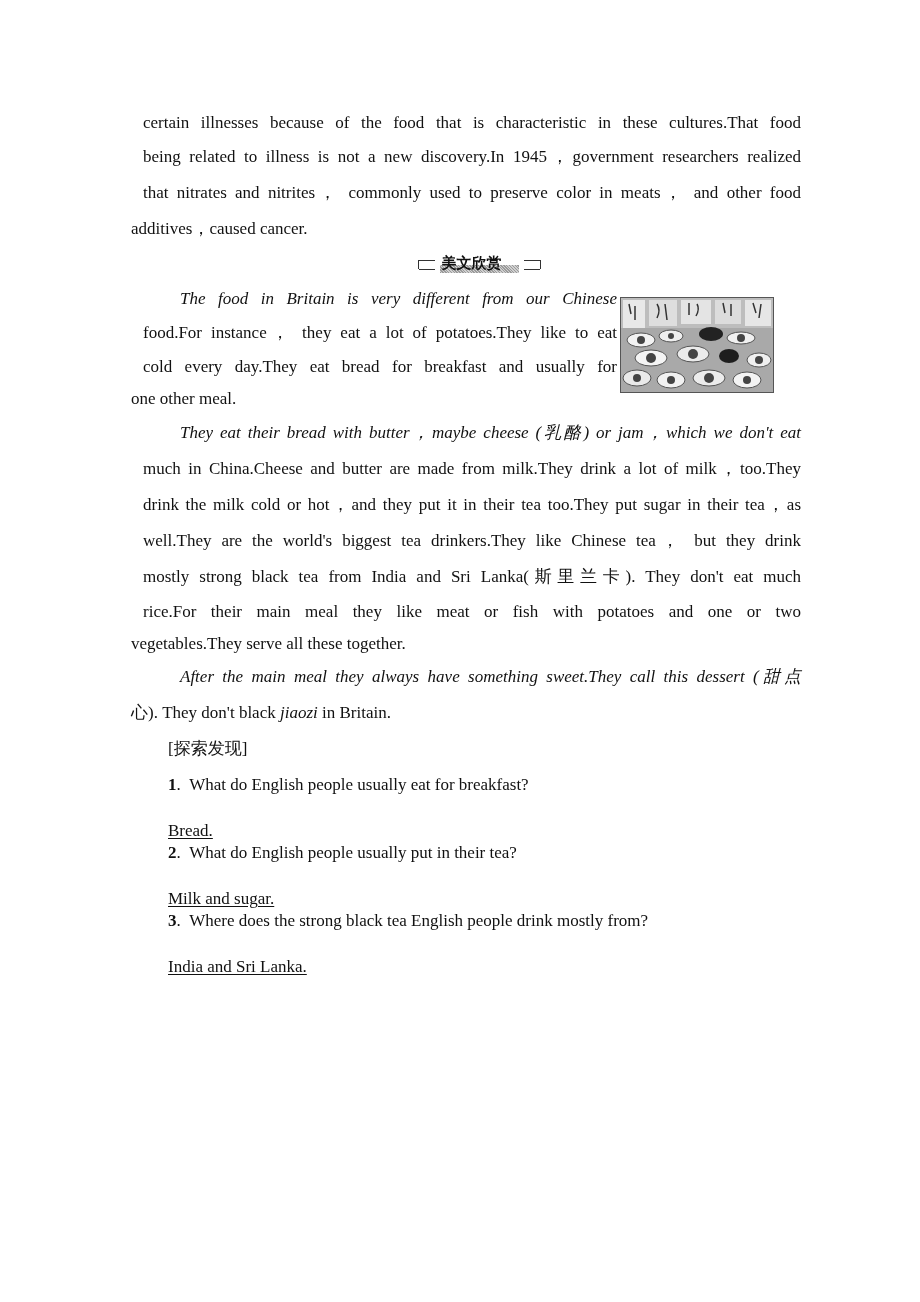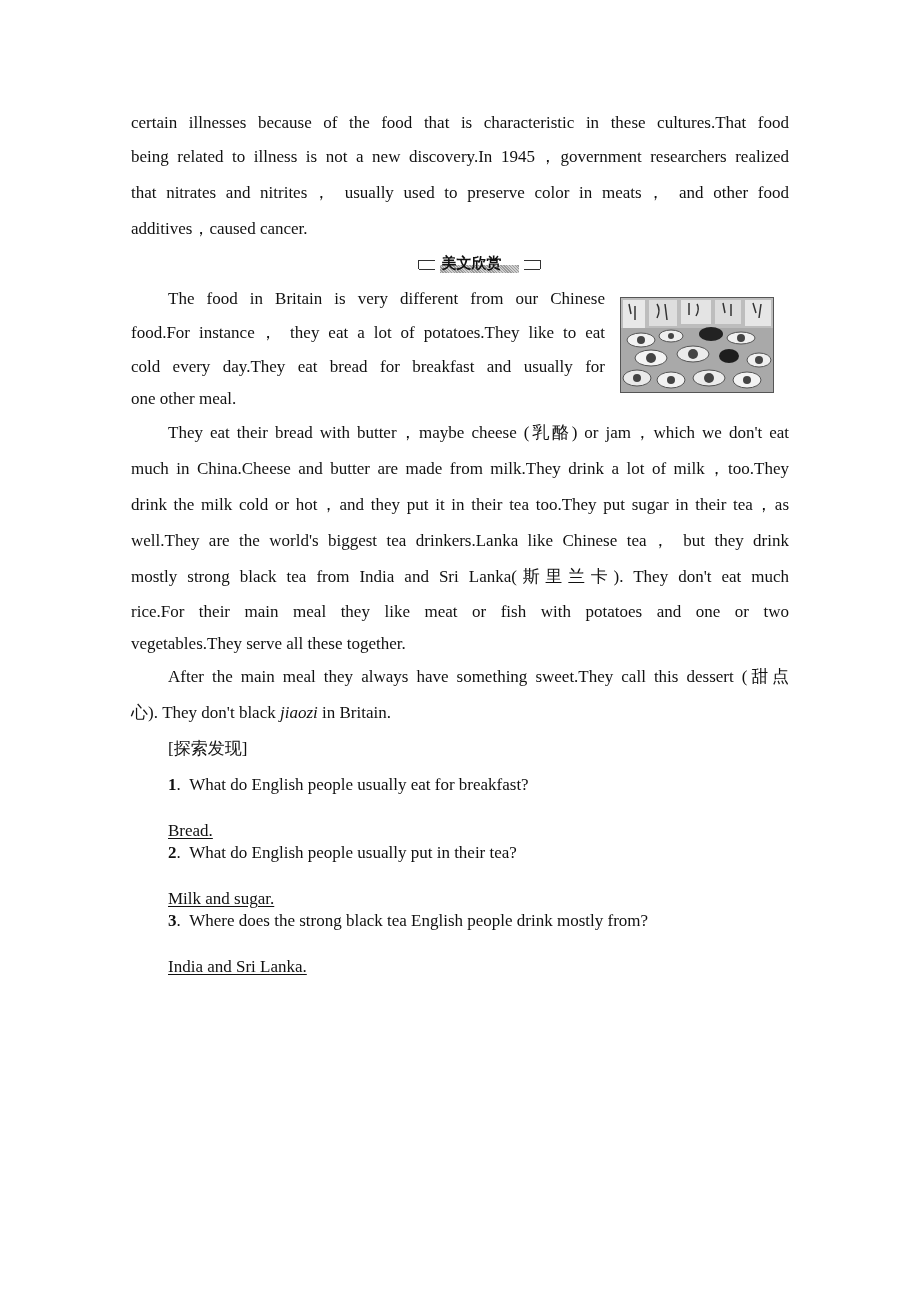--- a/index.html
+++ b/index.html
@@ -1,22 +1,22 @@
 <!DOCTYPE html>
 <html><head>
 <meta charset="utf-8">
 <style>
   html, body { margin: 0; padding: 0; background: #ffffff; }
   body { width: 920px; height: 1302px; position: relative; overflow: hidden;
          font-family: "Liberation Serif", "DejaVu Serif", serif; color: #111; }
   .page { position: absolute; left: 131px; top: 0; width: 658px; }
   .line { position: absolute; left: 0; width: 658px; font-size: 17px; line-height: 20px;
           white-space: nowrap; }
-  .just { text-align: justify; text-align-last: justify; }
-  .indent { padding-left: 37px; box-sizing: border-box; }
+  .just { text-align: justify; text-align-last: justify; margin-left: 12px; }
+  .indent { padding-left: 37px; box-sizing: border-box; font-style: italic; }
   .q-indent { left: 37px; width: auto; }
   .heading-wrap { position: absolute; left: 287px; top: 253px; width: 123px; height: 22px; }
   .heading-wrap .bar-left, .heading-wrap .bar-right {
     position: absolute; top: 7px; height: 8px; border: 1px solid #333; border-bottom: none; width: 16px; }
   .heading-wrap .bar-left { left: 0; border-right: none; }
   .heading-wrap .bar-right { right: 0; border-left: none; }
   .heading-wrap .bar-left::after, .heading-wrap .bar-right::after {
     content: ""; position: absolute; top: 8px; width: 16px; height: 0; border-top: 1px solid #333; }
   .heading-wrap .bar-left::after { left: 0; }
   .heading-wrap .bar-right::after { right: 0; }
@@ -31,39 +31,39 @@
   .u { text-decoration: underline; text-underline-offset: 2px; margin-top: 11px; }
   .num { font-weight: bold; }
 </style>
 </head>
 <body>
 
 <div class="page">
 
   <div class="line just" style="top:113px">certain illnesses because of the food that is characteristic in these cultures.That food</div>
   <div class="line just" style="top:147px">being related to illness is not a new discovery.In 1945，government researchers realized</div>
-  <div class="line just" style="top:183px">that nitrates and nitrites， usually used to preserve color in meats， and other food</div>
+  <div class="line just" style="top:183px">that nitrates and nitrites， commonly used to preserve color in meats， and other food</div>
   <div class="line" style="top:219px">additives，caused cancer.</div>
 
   <div class="heading-wrap">
     <span class="bar-left"></span>
     <span class="shade"></span>
     <span class="title">美文欣赏</span>
     <span class="bar-right"></span>
   </div>
 
   <div class="line just indent" style="top:289px; width:474px">The food in Britain is very different from our Chinese</div>
   <div class="line just" style="top:323px; width:474px">food.For instance， they eat a lot of potatoes.They like to eat</div>
   <div class="line just" style="top:357px; width:474px">cold every day.They eat bread for breakfast and usually for</div>
   <div class="line" style="top:389px; width:474px">one other meal.</div>
 
   <div class="line just indent" style="top:423px">They eat their bread with butter，maybe cheese (乳酪) or jam，which we don't eat</div>
   <div class="line just" style="top:459px">much in China.Cheese and butter are made from milk.They drink a lot of milk，too.They</div>
   <div class="line just" style="top:495px">drink the milk cold or hot，and they put it in their tea too.They put sugar in their tea，as</div>
-  <div class="line just" style="top:531px">well.They are the world's biggest tea drinkers.Lanka like Chinese tea， but they drink</div>
+  <div class="line just" style="top:531px">well.They are the world's biggest tea drinkers.They like Chinese tea， but they drink</div>
   <div class="line just" style="top:567px">mostly strong black tea from India and Sri Lanka(斯里兰卡). They don't eat much</div>
   <div class="line just" style="top:602px">rice.For their main meal they like meat or fish with potatoes and one or two</div>
   <div class="line" style="top:634px">vegetables.They serve all these together.</div>
 
   <div class="line just indent" style="top:667px">After the main meal they always have something sweet.They call this dessert (甜点</div>
   <div class="line" style="top:703px"><span>心). They don't black </span><i>jiaozi</i><span> in Britain.</span></div>
 
   <div class="line q-indent" style="top:739px">[探索发现]</div>
 
   <div class="line q-indent" style="top:775px"><span class="num">1</span><span>.&nbsp;&nbsp;</span><span>What do English people usually eat for breakfast?</span></div>

